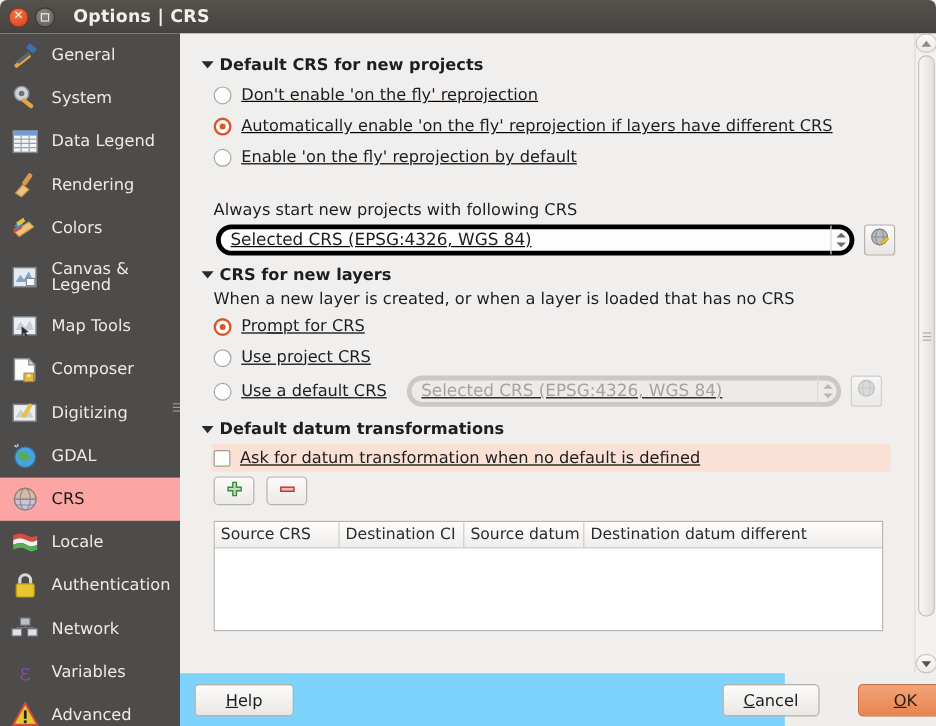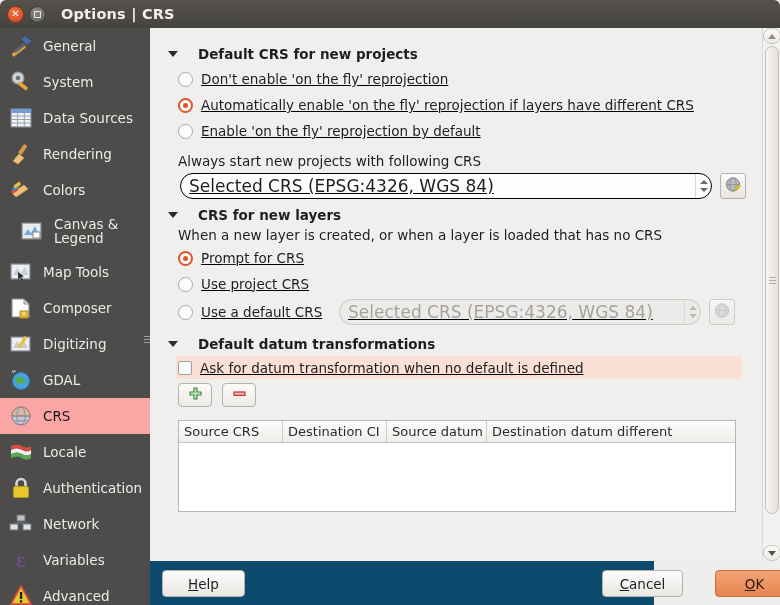--- a/index.html
+++ b/index.html
@@ -62,21 +62,21 @@
     overflow: hidden;
   }
   .side-item {
     display: flex; align-items: center;
     height: 36px;
     padding-left: 8px;
     color: #eceae6;
     font-size: 13.5px;
     gap: 9px;
   }
-  .side-item.two-line { height: 46px; margin-left: 11px; }
+  .side-item.two-line { height: 46px; }
   .side-item.selected {
     background: #fca5a5;
     color: #17181a;
   }
   .side-icon {
     width: 26px; height: 26px; flex: 0 0 26px;
     position: relative;
     display: block;
   }
   .side-label { line-height: 1.05; }
@@ -92,36 +92,36 @@
   
   #content {
     position: absolute; left: 150px; top: 28px;
     width: 612px; height: 533px;
     background: #f1efed;
     overflow: hidden;
   }
   #inner { padding: 12px 16px 0 16px; position: relative; }
 
   .section-head {
-    display: flex; align-items: center; gap: 20px;
+    display: flex; align-items: center; gap: 5px;
     font-weight: bold; font-size: 13.5px; color: #1d1e20;
     margin: 6px 0 4px 2px;
   }
   .tri {
     width: 0; height: 0;
     border-left: 5px solid transparent;
     border-right: 5px solid transparent;
     border-top: 6px solid #2a2b2d;
   }
 
   .row { display: flex; align-items: center; gap: 8px; height: 26px; margin-left: 12px; text-decoration: underline; }
   .row.hl { background: #fbe0d5; margin-left: 10px; padding-left: 2px; width: 566px; height: 23px;}
   .lbl { color: #1d1e20; font-size: 13.5px; white-space: nowrap; }
   .lbl u { text-decoration: underline; }
-  .plain { color: #1d1e20; font-size: 13.5px; margin-left: 12px; margin-top: 9px; margin-bottom: 2px; }
+  .plain { color: #1d1e20; font-size: 13.5px; margin-left: 12px; margin-top: 23px; margin-bottom: 2px; }
 
   
   .radio {
     width: 15px; height: 15px; border-radius: 50%;
     background: #fdfdfd; border: 1.5px solid #a9a6a2;
     flex: 0 0 15px; position: relative;
   }
   .radio.on { border-color: #d9562a; border-width: 2px; }
   .radio.on::after {
     content: ""; position: absolute;
@@ -131,24 +131,24 @@
   
   .check {
     width: 14px; height: 14px; border-radius: 2px;
     background: #fdfdfd; border: 1.5px solid #a09d99;
     flex: 0 0 14px;
   }
 
   
   .combo {
     height: 26px; background: #fdfdfd;
-    border: 1px solid #000000; border-radius: 13px;
+    border: 4px solid #000000; border-radius: 13px;
     display: flex; align-items: center;
     padding: 0 0 0 8px;
-    color: #1d1e20; font-size: 17px;
+    color: #1d1e20; font-size: 14px;
   }
   .combo.wide { width: 540px; margin-left: 2px; }
   .combo.narrow { width: 362px; }
   .combo.disabled { background: #edebe9; color: #a6a39f; border-color: #ccc9c5; }
   .combo .val { flex: 1 1 auto; overflow: hidden; white-space: nowrap; }
   .spin {
     width: 16px; height: 24px; flex: 0 0 16px;
     display: flex; flex-direction: column; align-items: center; justify-content: center;
     gap: 4px; border-left: 1px solid #dcd9d5;
   }
@@ -208,21 +208,21 @@
     border: 1px solid #c3c0bc; border-radius: 7px;
     display: flex; align-items: center; justify-content: center;
     flex-direction: column; gap: 2px;
   }
   #sbthumb i { display:block; width: 7px; height: 1px; background: #b0adaa; }
 
   
   #bottombar {
     position: absolute; left: 150px; top: 561px;
     width: 504px; height: 44px;
-    background: #0c4a6e;
+    background: #7dd3fc;
   }
   .btn {
     position: absolute; top: 9px;
     height: 27px;
     border-radius: 4px;
     font-size: 13.5px;
     display: flex; align-items: center; justify-content: center;
     color: #1d1e20;
   }
   .btn.normal {
@@ -285,21 +285,21 @@
           <rect x="3" y="4" width="20" height="4" fill="#6f9dd4"></rect>
           <g stroke="#9aa3ac" stroke-width="1">
             <line x1="3" y1="11" x2="23" y2="11"></line>
               <line x1="3" y1="14.5" x2="23" y2="14.5"></line>
             <line x1="3" y1="18" x2="23" y2="18"></line>
             <line x1="9.6" y1="8" x2="9.6" y2="22"></line>
               <line x1="16.3" y1="8" x2="16.3" y2="22"></line>
           </g>
         </svg>
       </span>
-      <span class="side-label">Data Sources</span>
+      <span class="side-label">Data Legend</span>
     </div>
 
     <div class="side-item">
       <span class="side-icon">
         <svg width="26" height="26" viewBox="0 0 26 26">
           <rect x="13" y="3" width="4" height="11" rx="1.4" fill="#d79a4a" transform="rotate(35 15 8)"></rect>
           <path d="M5 20 L11 13 L16 17 L10 23 Z" fill="#efc079" stroke="#c79a52" stroke-width="1"></path>
         </svg>
       </span>
       <span class="side-label">Rendering</span>

